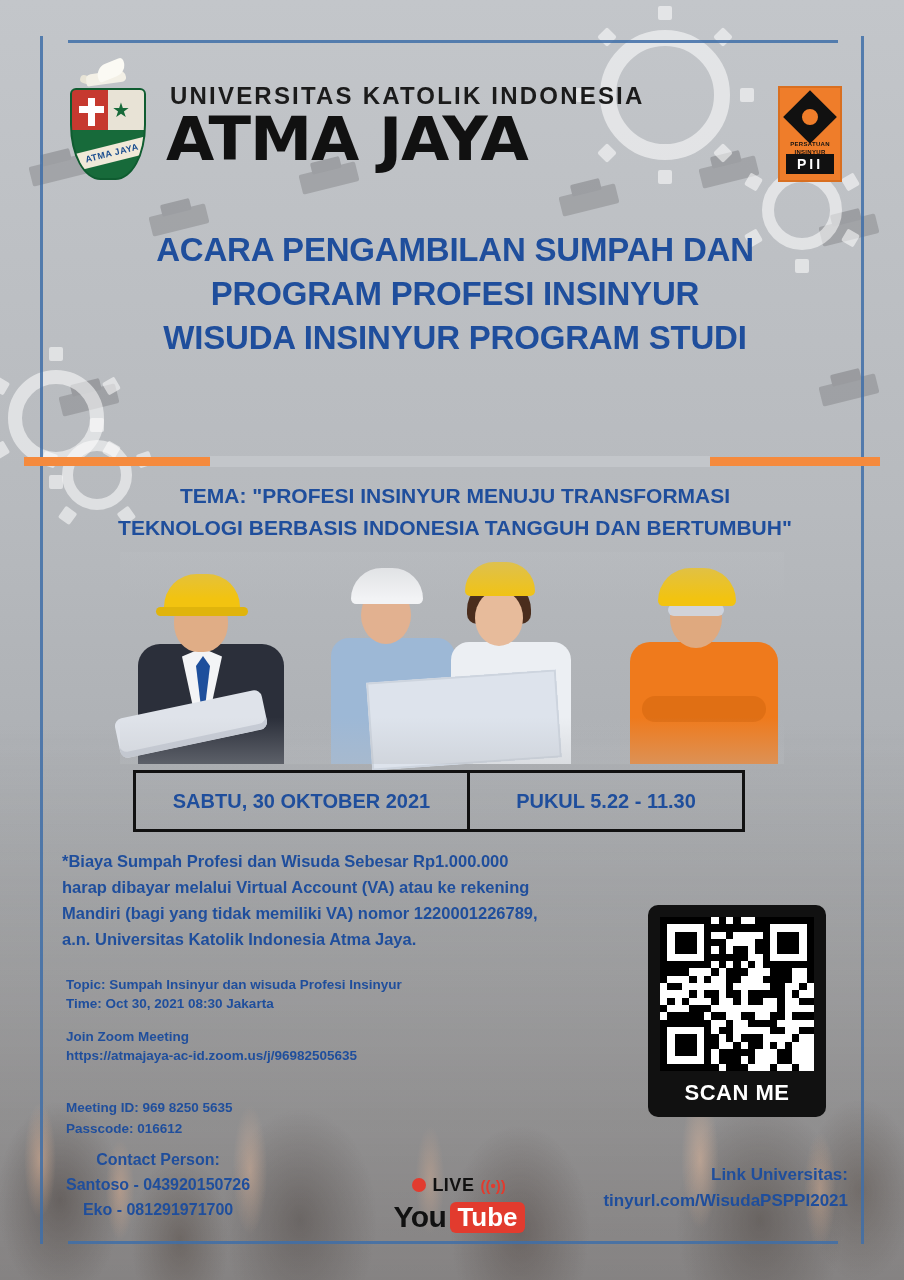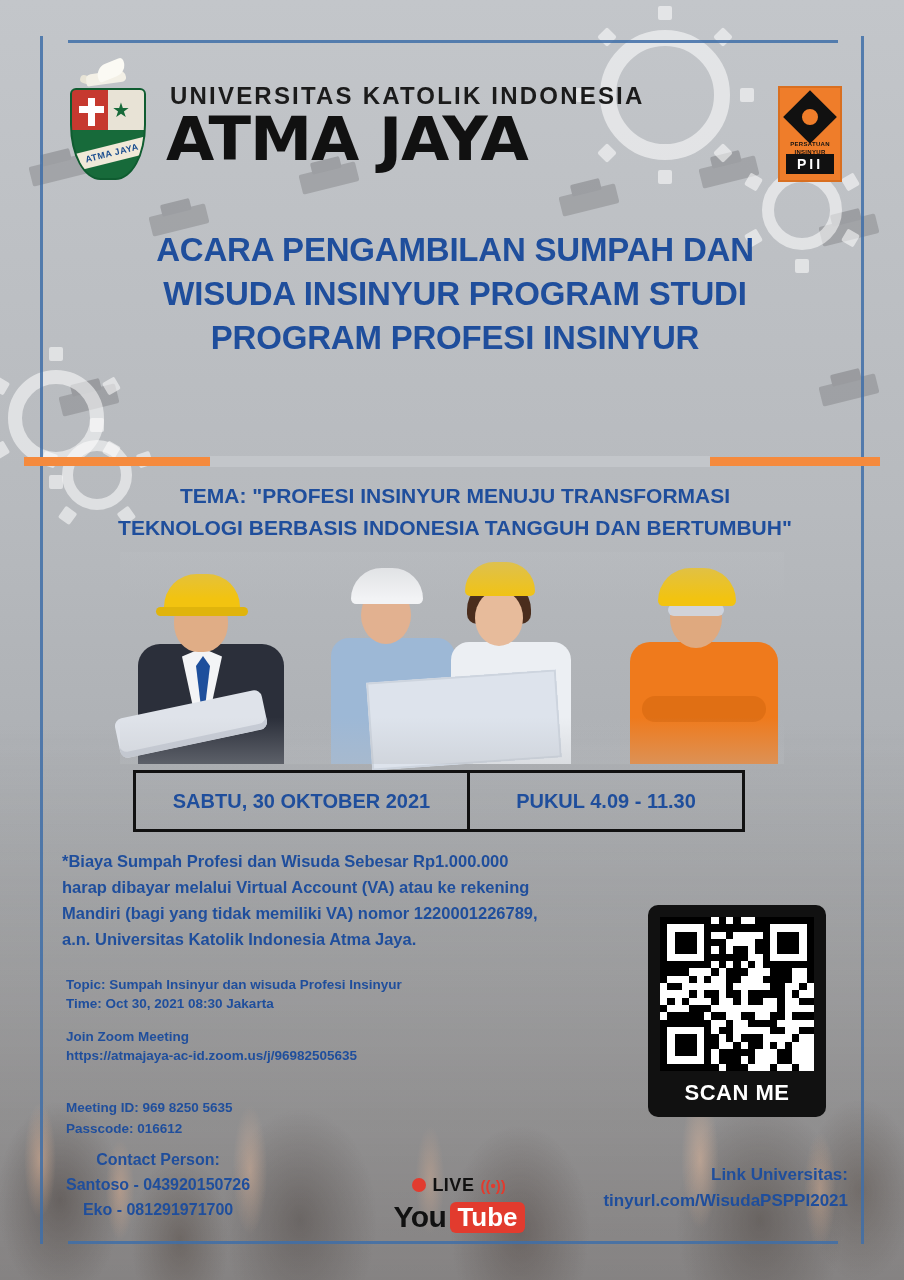--- a/index.html
+++ b/index.html
@@ -323,22 +323,22 @@
 
     <div class="logo-pii">
       <div class="dia"></div>
       <div class="sub">PERSATUAN INSINYUR INDONESIA</div>
       <div class="pii">PII</div>
     </div>
   </div>
 
   <div class="title-block">
     <div class="title-line">ACARA PENGAMBILAN SUMPAH DAN</div>
+    <div class="title-line">PROGRAM PROFESI INSINYUR</div>
     <div class="title-line">WISUDA INSINYUR PROGRAM STUDI</div>
-    <div class="title-line">PROGRAM PROFESI INSINYUR</div>
   </div>
 
   <div class="theme-block">
     <div class="theme-line">TEMA: "PROFESI INSINYUR MENUJU TRANSFORMASI</div>
     <div class="theme-line">TEKNOLOGI BERBASIS INDONESIA TANGGUH DAN BERTUMBUH"</div>
   </div>
 
   <div class="photo-strip">
     <div class="person p-suit">
       <div class="torso"></div>
@@ -366,21 +366,21 @@
         <div class="helmet"></div>
     </div>
     <div class="photo-fade"></div>
   </div>
 
   <div class="datetime">
     <div class="dt-cell">
       <span class="dt-text">SABTU, 30 OKTOBER 2021</span>
     </div>
     <div class="dt-cell">
-      <span class="dt-text">PUKUL 4.09 - 11.30</span>
+      <span class="dt-text">PUKUL 5.22 - 11.30</span>
     </div>
   </div>
 
   <div class="fee">
     <p>*Biaya Sumpah Profesi dan Wisuda Sebesar Rp1.000.000</p>
     <p> harap dibayar melalui Virtual Account (VA) atau ke rekening</p>
     <p>Mandiri (bagi yang tidak memiliki VA) nomor  1220001226789,</p>
     <p>a.n. Universitas Katolik Indonesia Atma Jaya.</p>
   </div>
 

